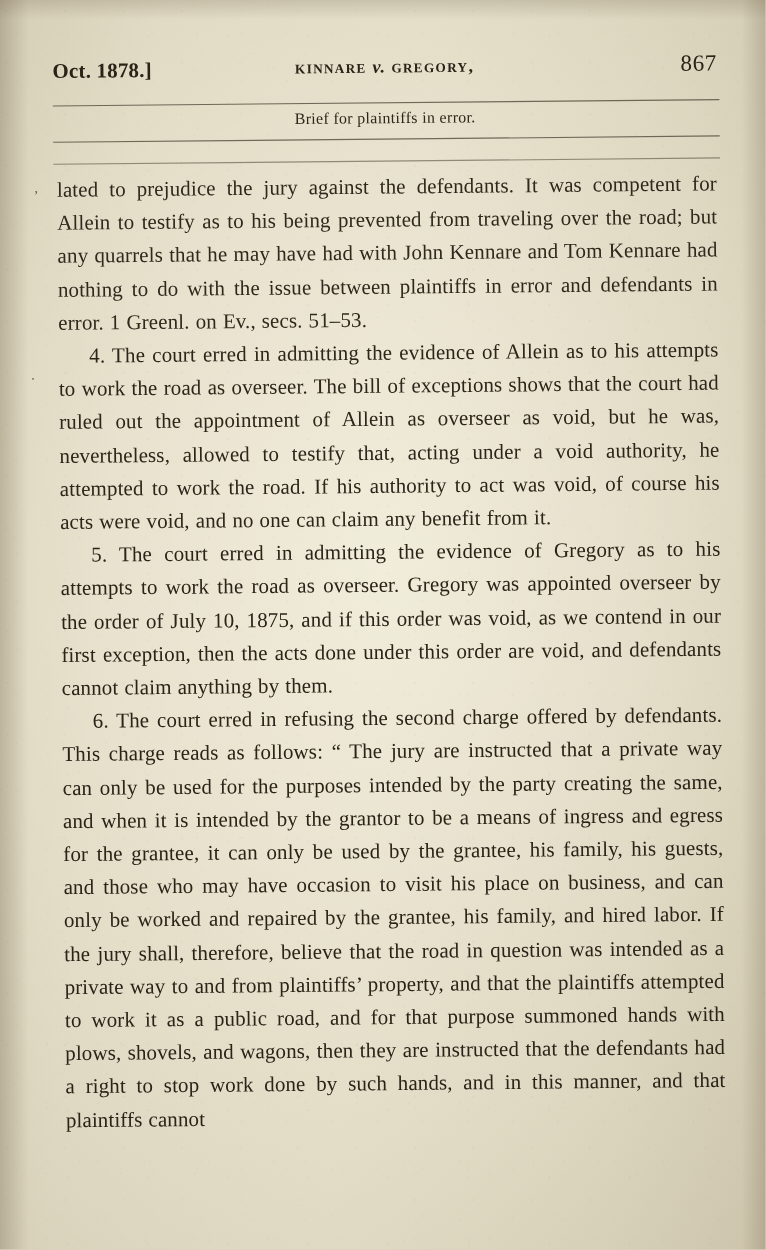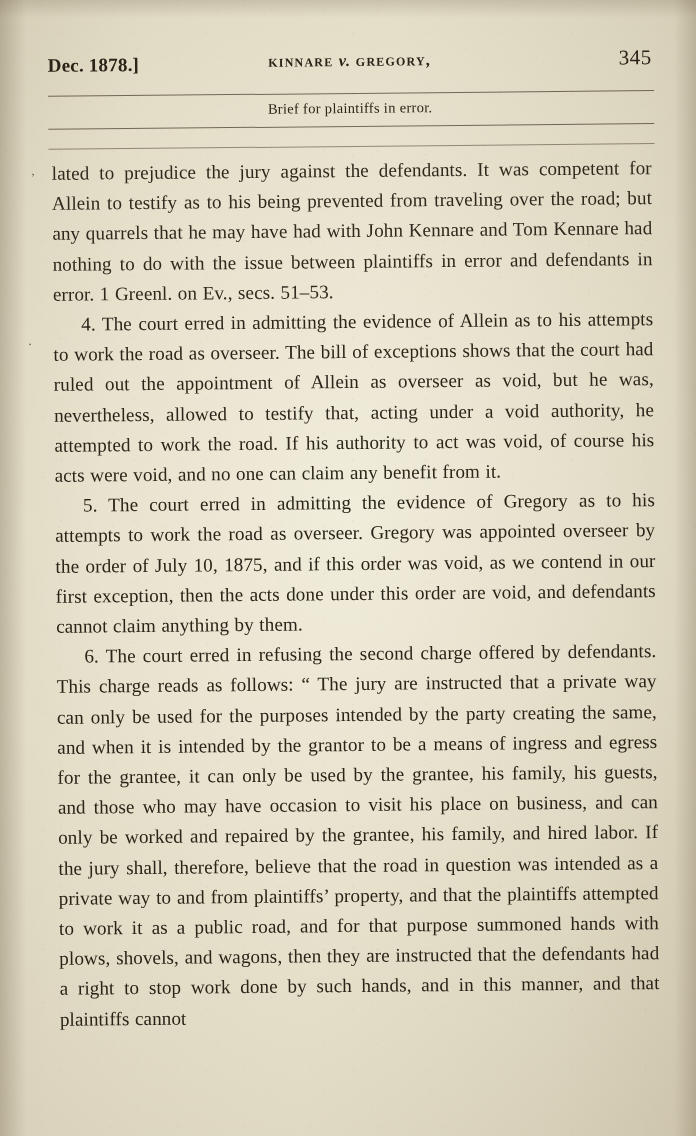--- a/index.html
+++ b/index.html
@@ -171,27 +171,27 @@
 </style>
 </head>
 <body>
 
 <div class="page"></div>
 <div class="grain"></div>
 
 <div class="content">
 
   <div class="runhead">
-    <div class="runhead-left">Dec. 1878.]</div>
+    <div class="runhead-left">Oct. 1878.]</div>
     <div class="runhead-center">
       <span>Kinnare</span>
       <span class="ital">v.</span>
       <span>Gregory,</span>
     </div>
-    <div class="runhead-right">345</div>
+    <div class="runhead-right">867</div>
   </div>
 
   <div class="rule r1"></div>
   <div class="subhead">Brief for plaintiffs in error.</div>
   <div class="rule r2"></div>
   <div class="rule r3"></div>
 
   <span class="margin-tick tick-1">‚</span>
   <span class="margin-tick tick-2">.</span>
 

